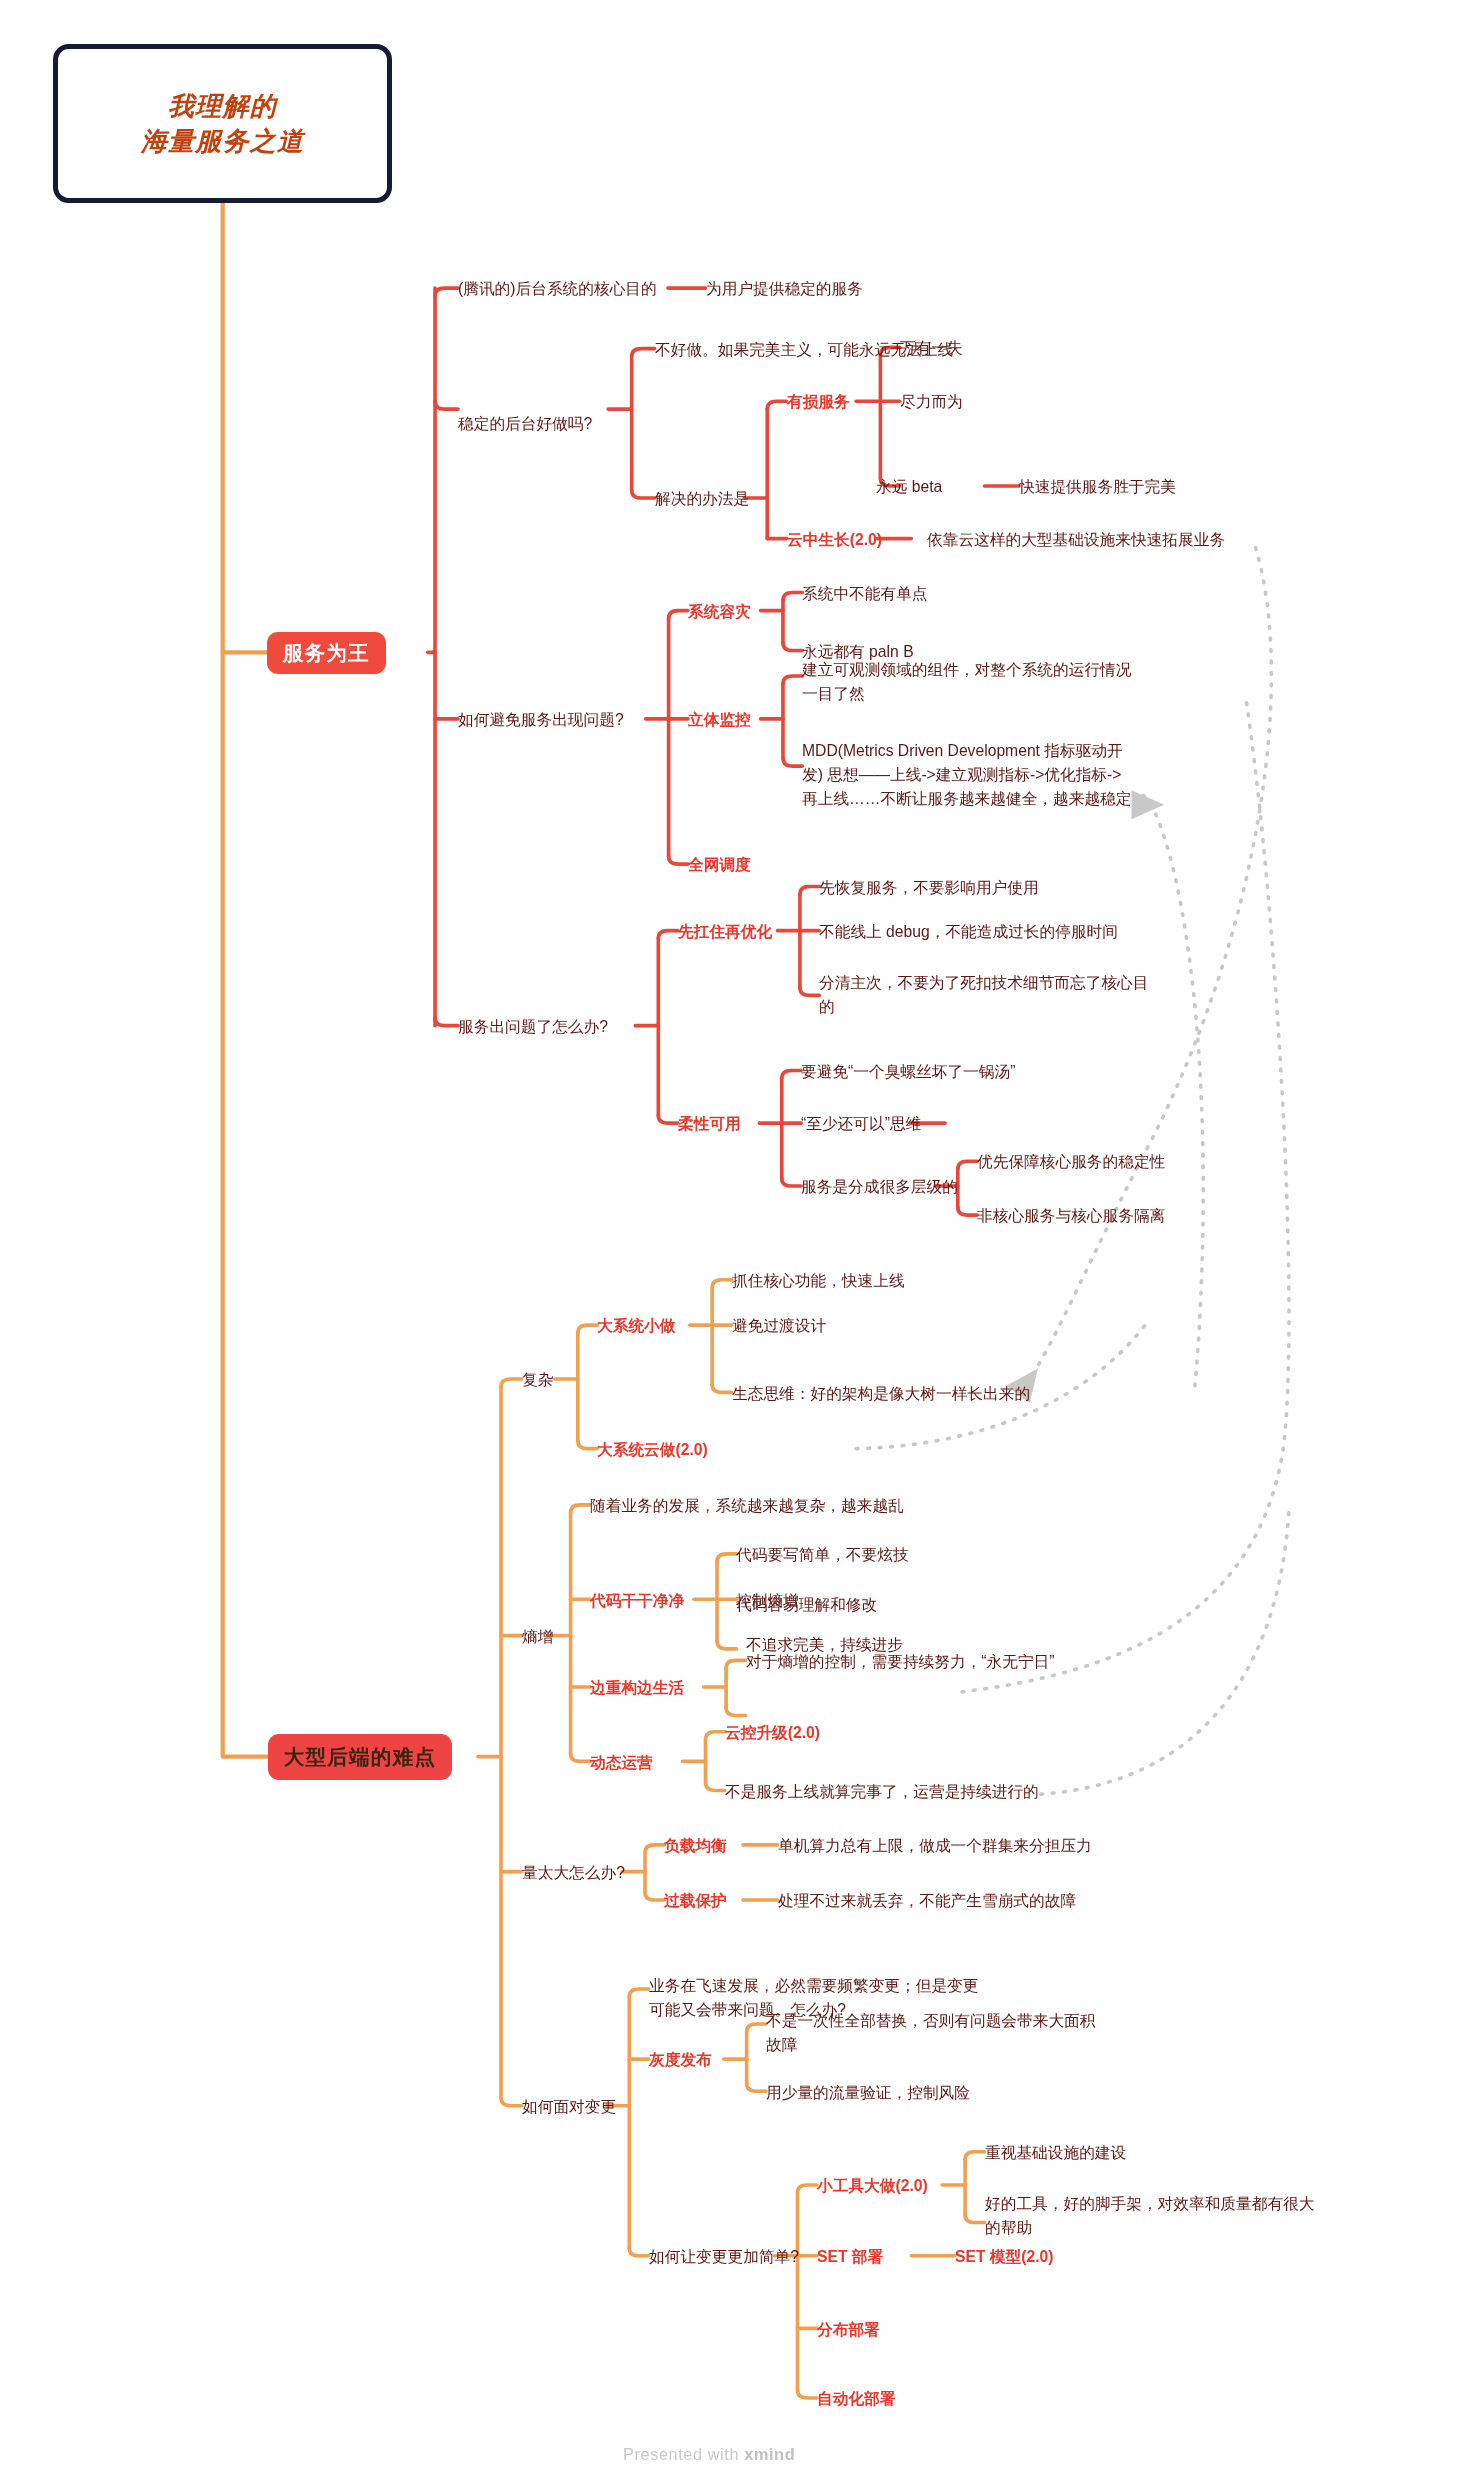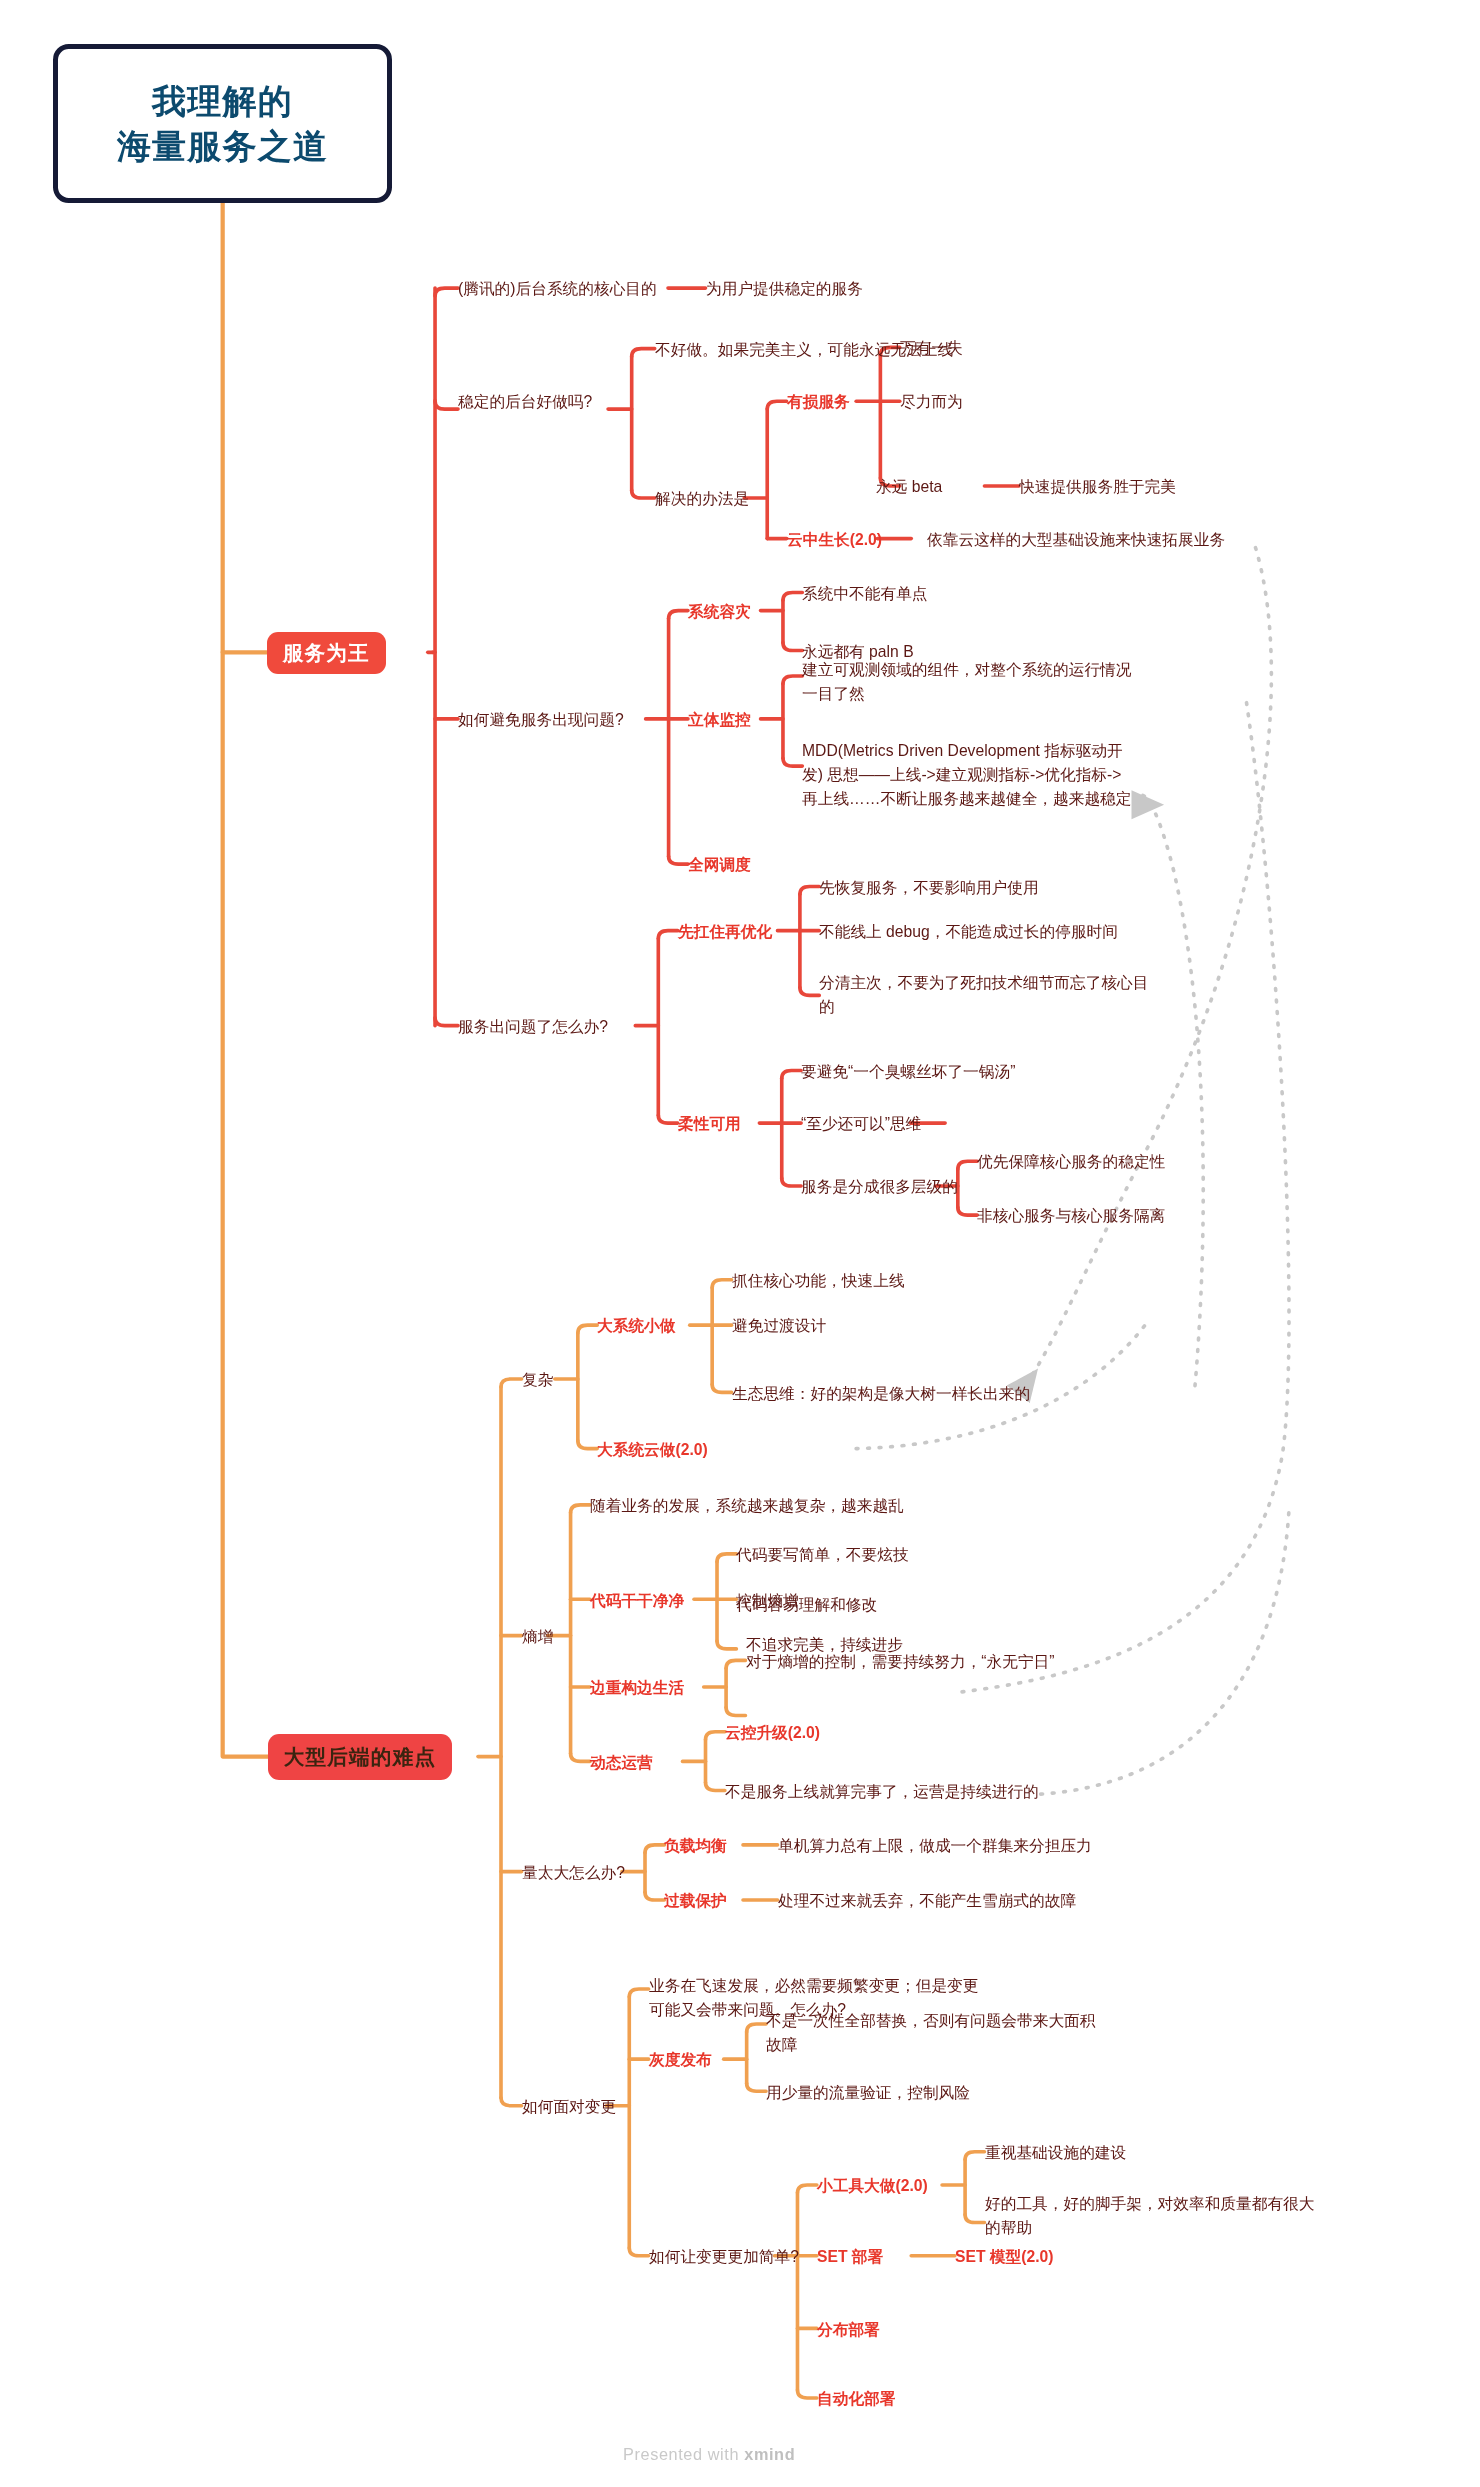--- a/index.html
+++ b/index.html
@@ -13,22 +13,22 @@
 
   .node { position:absolute; }
 
   
   .root-node{
     left:53px; top:44px; width:339px; height:159px;
     border:5.4px solid #151A36; border-radius:15.7px; background:#fff;
     display:flex; flex-direction:column; align-items:center; justify-content:center;
   }
   .root-node .line{
-    font-size:34px; font-weight:700; color:#0c4a6e; line-height:1.32;
-    letter-spacing:1.2px; white-space:nowrap;
+    font-size:26px; font-weight:700; color:#c2410c; line-height:1.32;
+    letter-spacing:1.2px; white-space:nowrap;font-style:italic;
   }
 
   
   .main-box{
     border-radius:11px; display:flex; align-items:center; justify-content:center;
     padding:0 15.7px; white-space:nowrap;
   }
   .main-box .lbl{ font-size:20.6px; font-weight:700; letter-spacing:1.2px; }
   .main-red{ background:#F04A3C; }
   .main-red .lbl{ color:#ffffff; }
@@ -229,21 +229,21 @@
     <span class="lbl">服务为王</span>
   </div>
 
   <div class="node main-box main-orange" style="left:268px; top:1734px; height:46px;">
     <span class="lbl">大型后端的难点</span>
   </div>
 
   <div class="topic t-dark s30" style="left:458px; top:277px;"><span>(腾讯的)后台系统的核心目的</span></div>
   <div class="topic t-dark s30" style="left:706px; top:277px;"><span>为用户提供稳定的服务</span></div>
 
-  <div class="topic t-dark s30" style="left:458px; top:390px;"><span>稳定的后台好做吗?</span></div>
+  <div class="topic t-dark s30" style="left:458px; top:412px;"><span>稳定的后台好做吗?</span></div>
   <div class="topic t-dark s30" style="left:655px; top:338px;"><span>不好做。如果完美主义，可能永远无法上线</span></div>
   <div class="topic t-dark s30" style="left:655px; top:487px;"><span>解决的办法是</span></div>
 
   <div class="topic t-red s30" style="left:787px; top:390px;"><span>有损服务</span></div>
   <div class="topic t-dark s30" style="left:900px; top:336px;"><span>万有一失</span></div>
   <div class="topic t-dark s30" style="left:900px; top:390px;"><span>尽力而为</span></div>
   <div class="topic t-dark s30" style="left:876px; top:475px;"><span>永远 beta</span></div>
   <div class="topic t-dark s30" style="left:1019px; top:475px;"><span>快速提供服务胜于完美</span></div>
 
   <div class="topic t-red s30" style="left:787px; top:528px;"><span>云中生长(2.0)</span></div>

